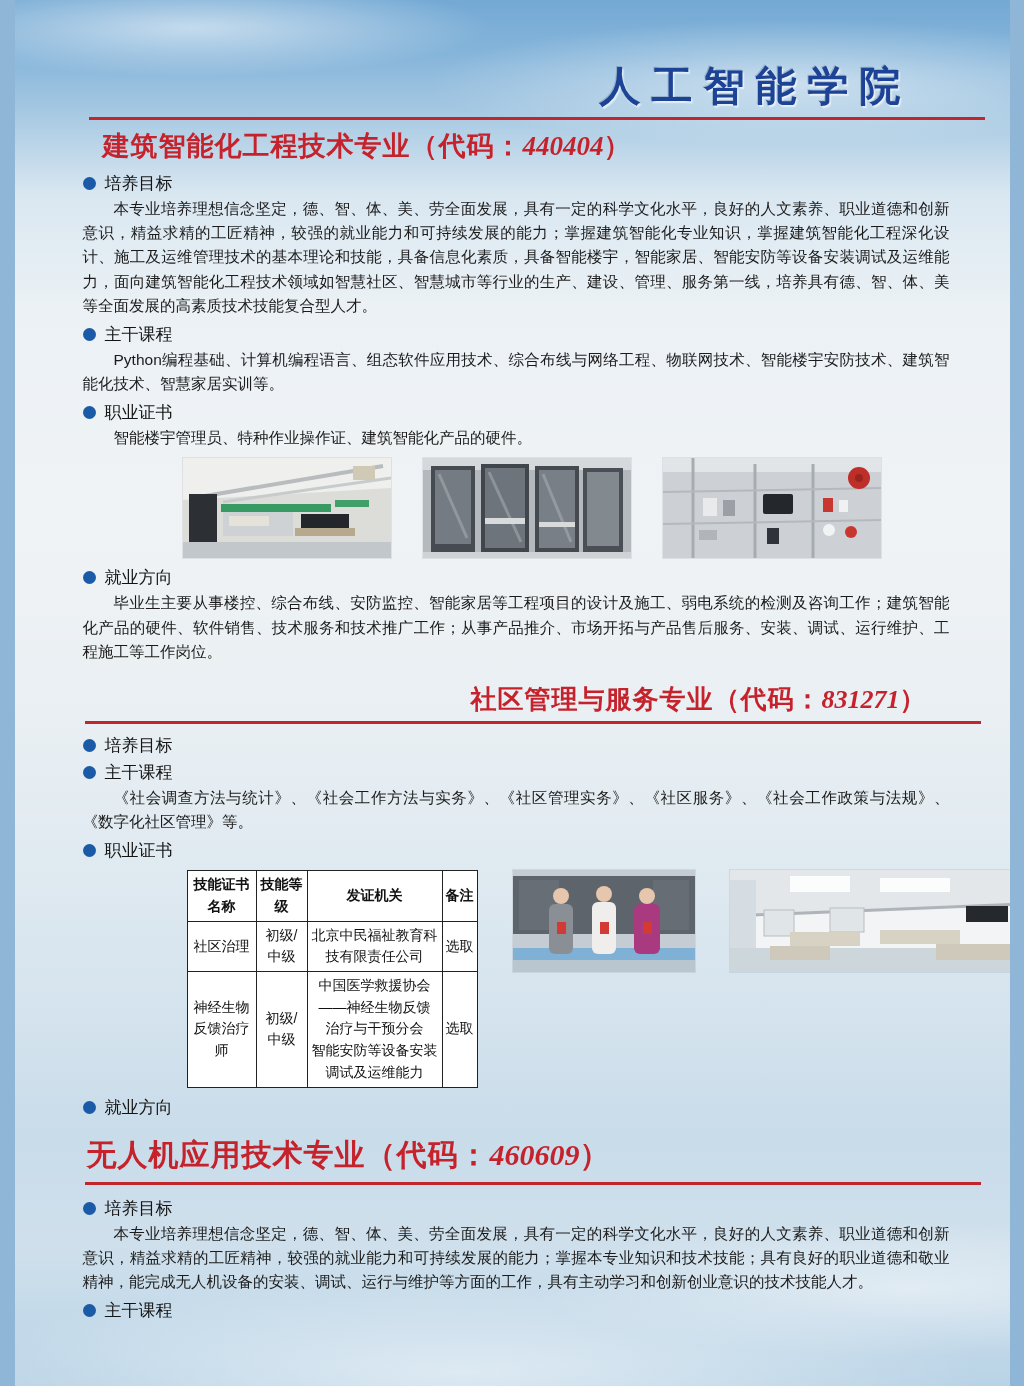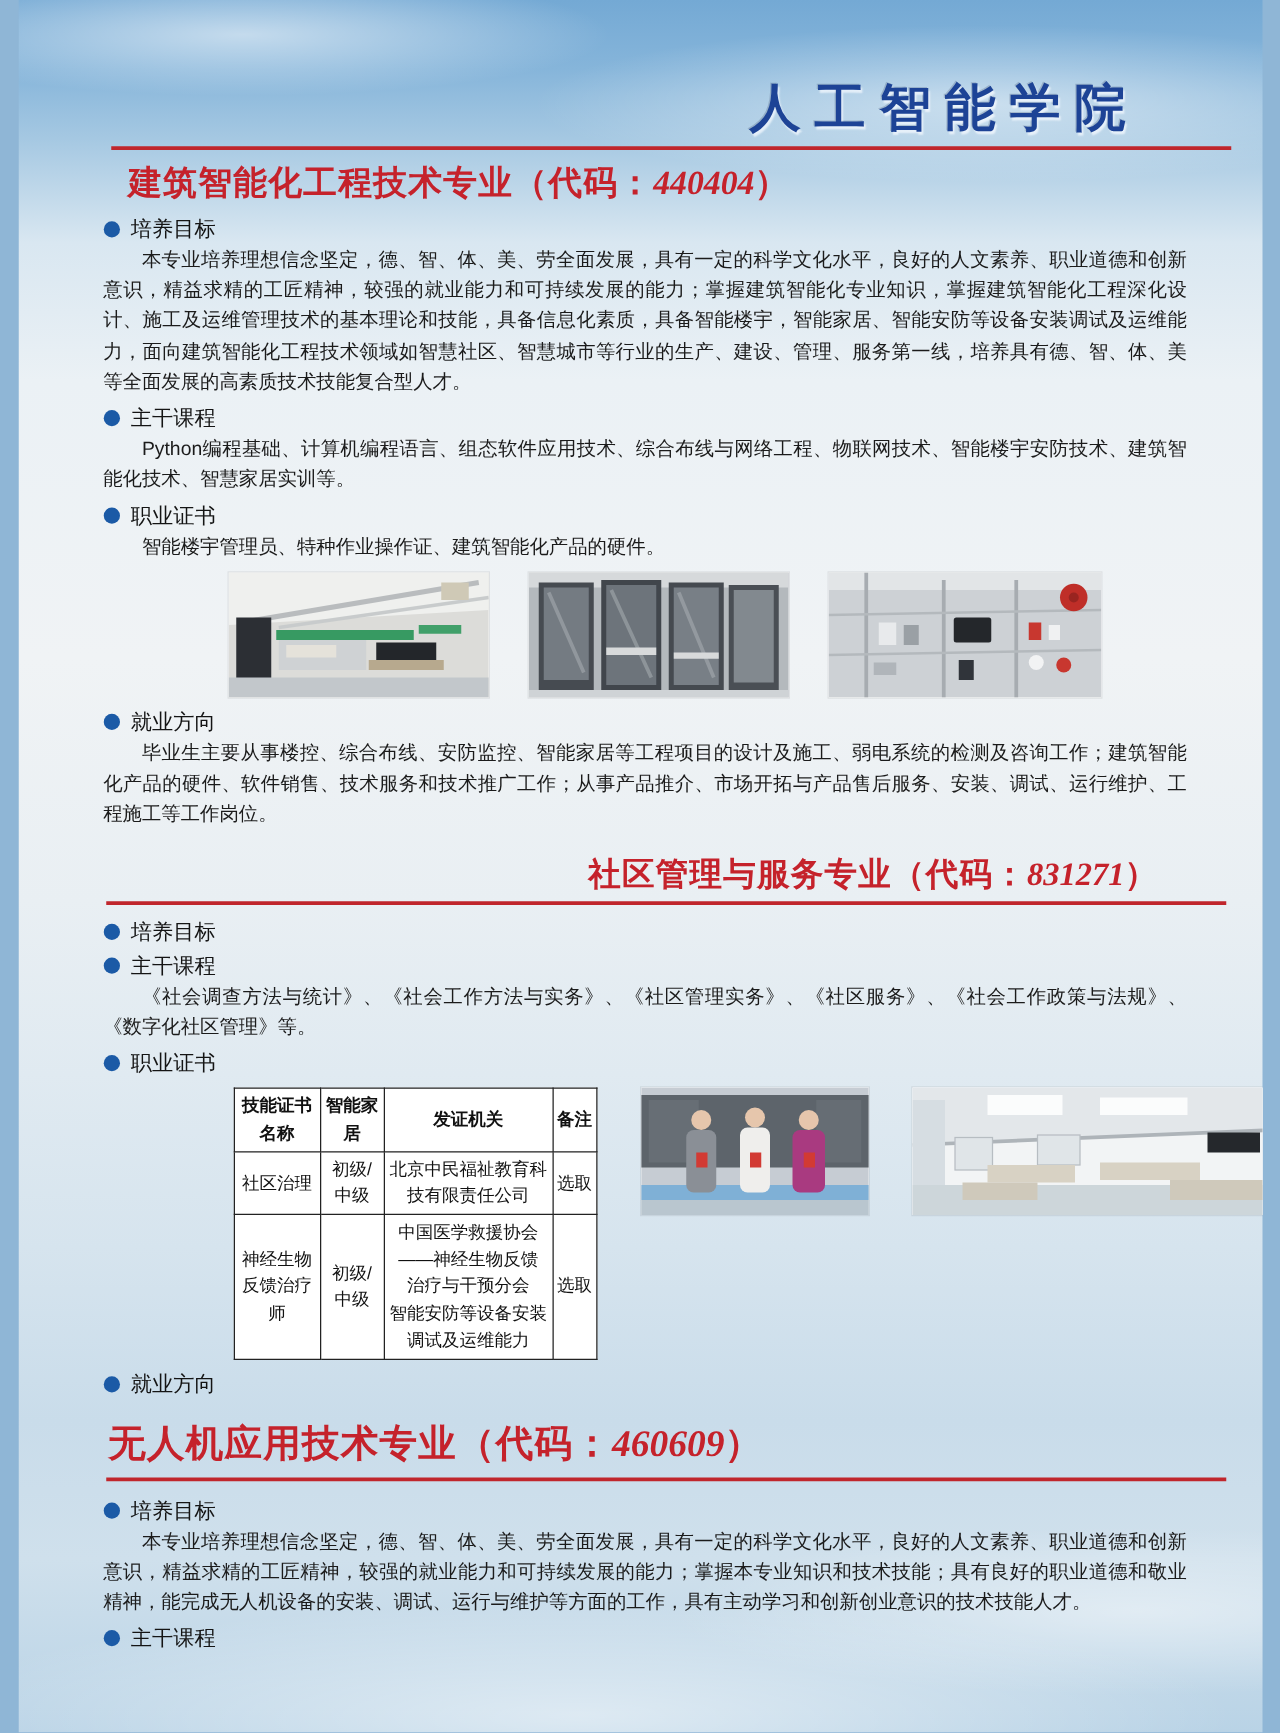--- a/index.html
+++ b/index.html
@@ -162,21 +162,21 @@
   <div class="sec-head">
     <span class="dot"></span>
     <span>职业证书</span>
   </div>
 
   <div class="photo-row row2">
     <table class="certs gap35">
       <thead>
         <tr>
           <th class="c-name">技能证书名称</th>
-          <th class="c-level">智能家居</th>
+          <th class="c-level">技能等级</th>
           <th class="c-org">发证机关</th>
           <th class="c-note">备注</th>
         </tr>
       </thead>
       <tbody>
         <tr>
           <td>社区治理</td>
           <td>初级/中级</td>
           <td>北京中民福祉教育科技有限责任公司</td>
           <td>选取</td>

